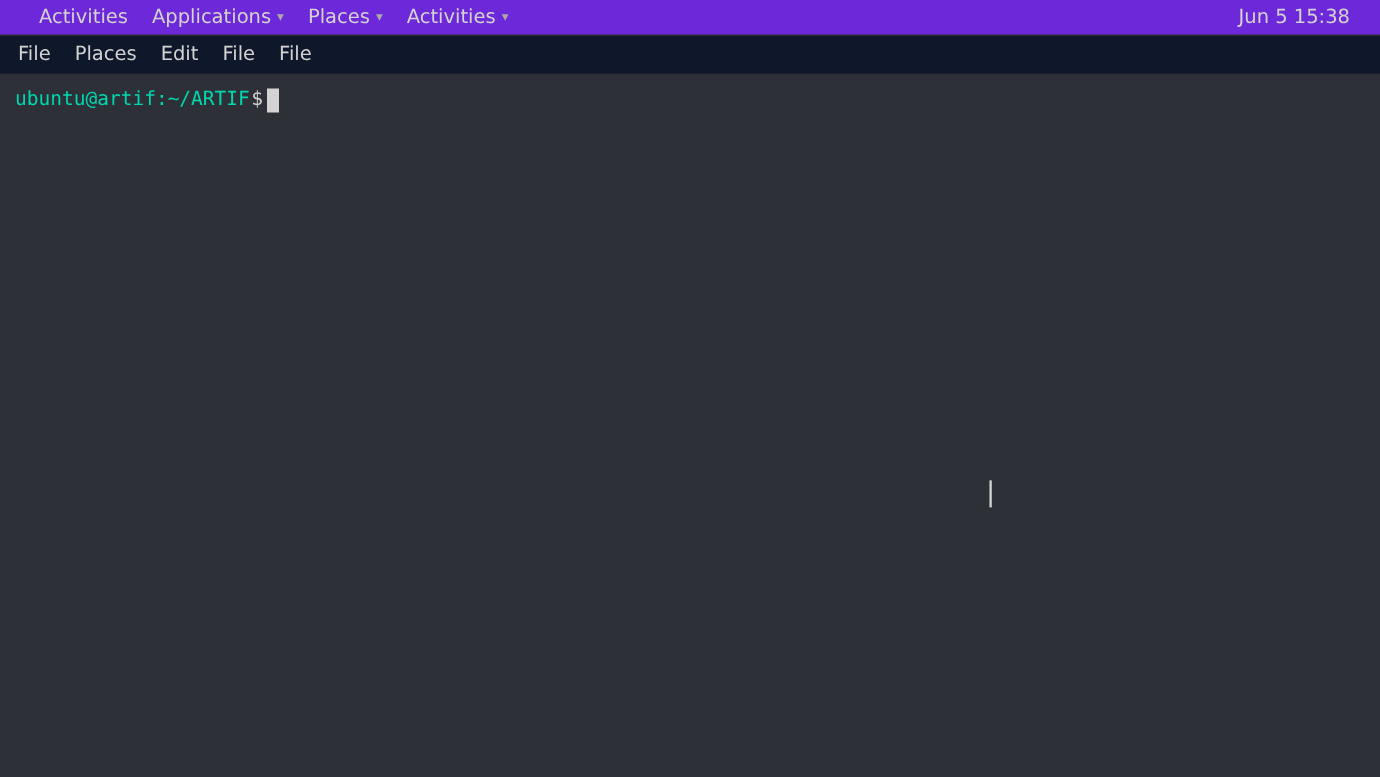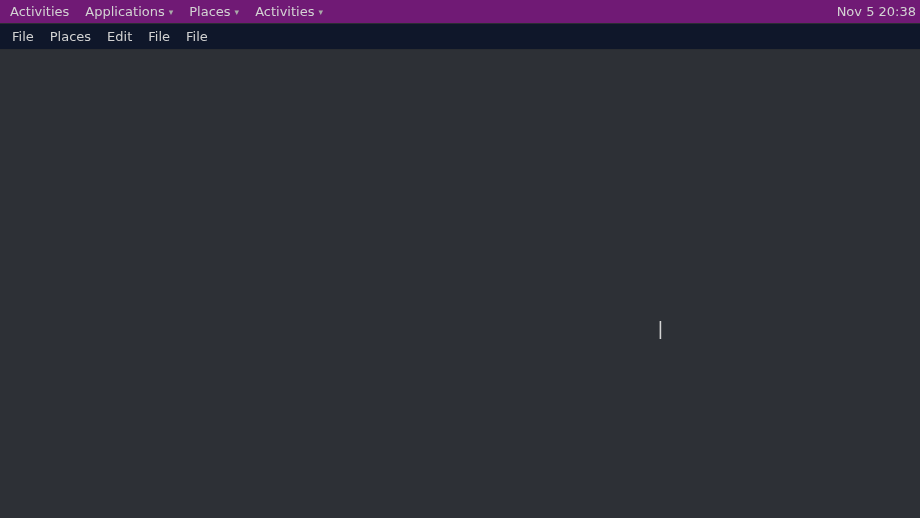--- a/index.html
+++ b/index.html
@@ -14,25 +14,25 @@
       background: #2d3036;
       font-family: 'DejaVu Sans', 'Liberation Sans', Arial, sans-serif;
       font-size: 13px;
       color: #d3d3d3;
       overflow: hidden;
     }
 
     
     .system-bar {
       height: 24px;
-      background: #701a75;
+      background: #6d28d9;
       display: flex;
       align-items: center;
       justify-content: space-between;
-      padding: 0 4px;
+      padding: 0 20px;
       border-bottom: 1px solid #2a2d32;
     }
 
     .system-bar-left {
       display: flex;
       align-items: center;
       gap: 4px;
     }
 
     .system-bar-item {
@@ -153,21 +153,21 @@
     <div class="system-bar-item">
       <span>Places</span>
       <span class="chevron-down">▾</span>
     </div>
     <div class="system-bar-item">
       <span>Activities</span>
       <span class="chevron-down">▾</span>
     </div>
   </div>
   <div class="system-bar-right">
-    <span>Nov 5  20:38</span>
+    <span>Jun 5  15:38</span>
   </div>
 </div>
 
 <div class="menu-bar">
   <div class="menu-item">
     <span>File</span>
   </div>
   <div class="menu-item">
     <span>Places</span>
   </div>
@@ -176,15 +176,21 @@
   </div>
   <div class="menu-item">
     <span>File</span>
   </div>
   <div class="menu-item">
     <span>File</span>
   </div>
 </div>
 
 <div class="terminal-body">
+  <div class="terminal-prompt">
+    <span class="prompt-user-host">ubuntu@artif:</span>
+      <span class="prompt-path">~/ARTIF</span>
+      <span class="prompt-dollar">$</span>
+    <span class="cursor"></span>
+  </div>
 
   <div class="text-cursor">|</div>
 </div>
 
 </body></html>

